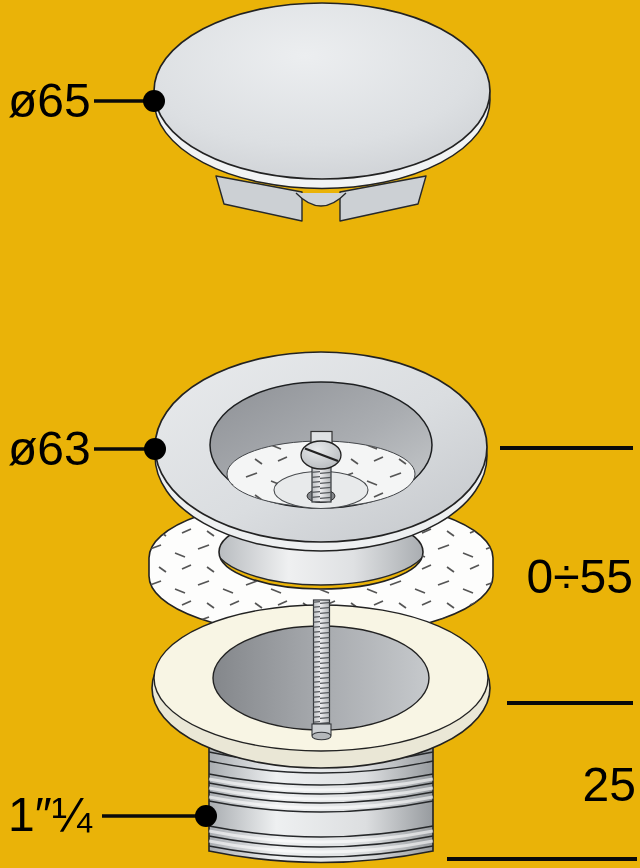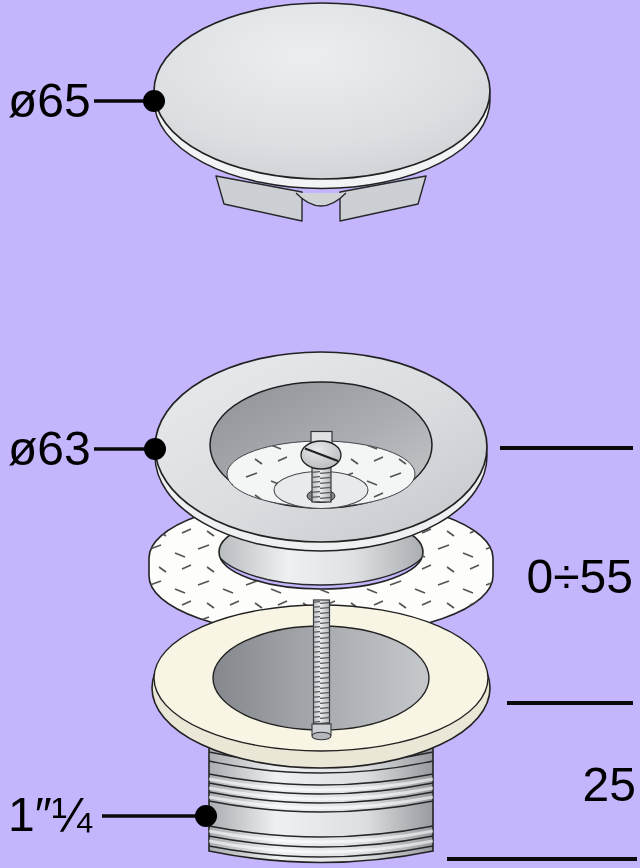--- a/index.html
+++ b/index.html
@@ -1,17 +1,17 @@
 <!DOCTYPE html>
 <html><head>
 <meta charset="utf-8">
 <style>
   html,body{margin:0;padding:0;background:#ffffff;}
   .stage{
-    position:relative;width:640px;height:868px;background:#c4b5fd;overflow:hidden;
+    position:relative;width:640px;height:868px;background:#eab308;overflow:hidden;
     font-family:"Liberation Sans","DejaVu Sans",sans-serif;
   }
   .stage svg{display:block;}
   .lbl{
     font-family:"Liberation Sans","DejaVu Sans",sans-serif;
     font-size:48px;fill:#000;
   }
   .end{text-anchor:end;}
 </style>
 </head>

